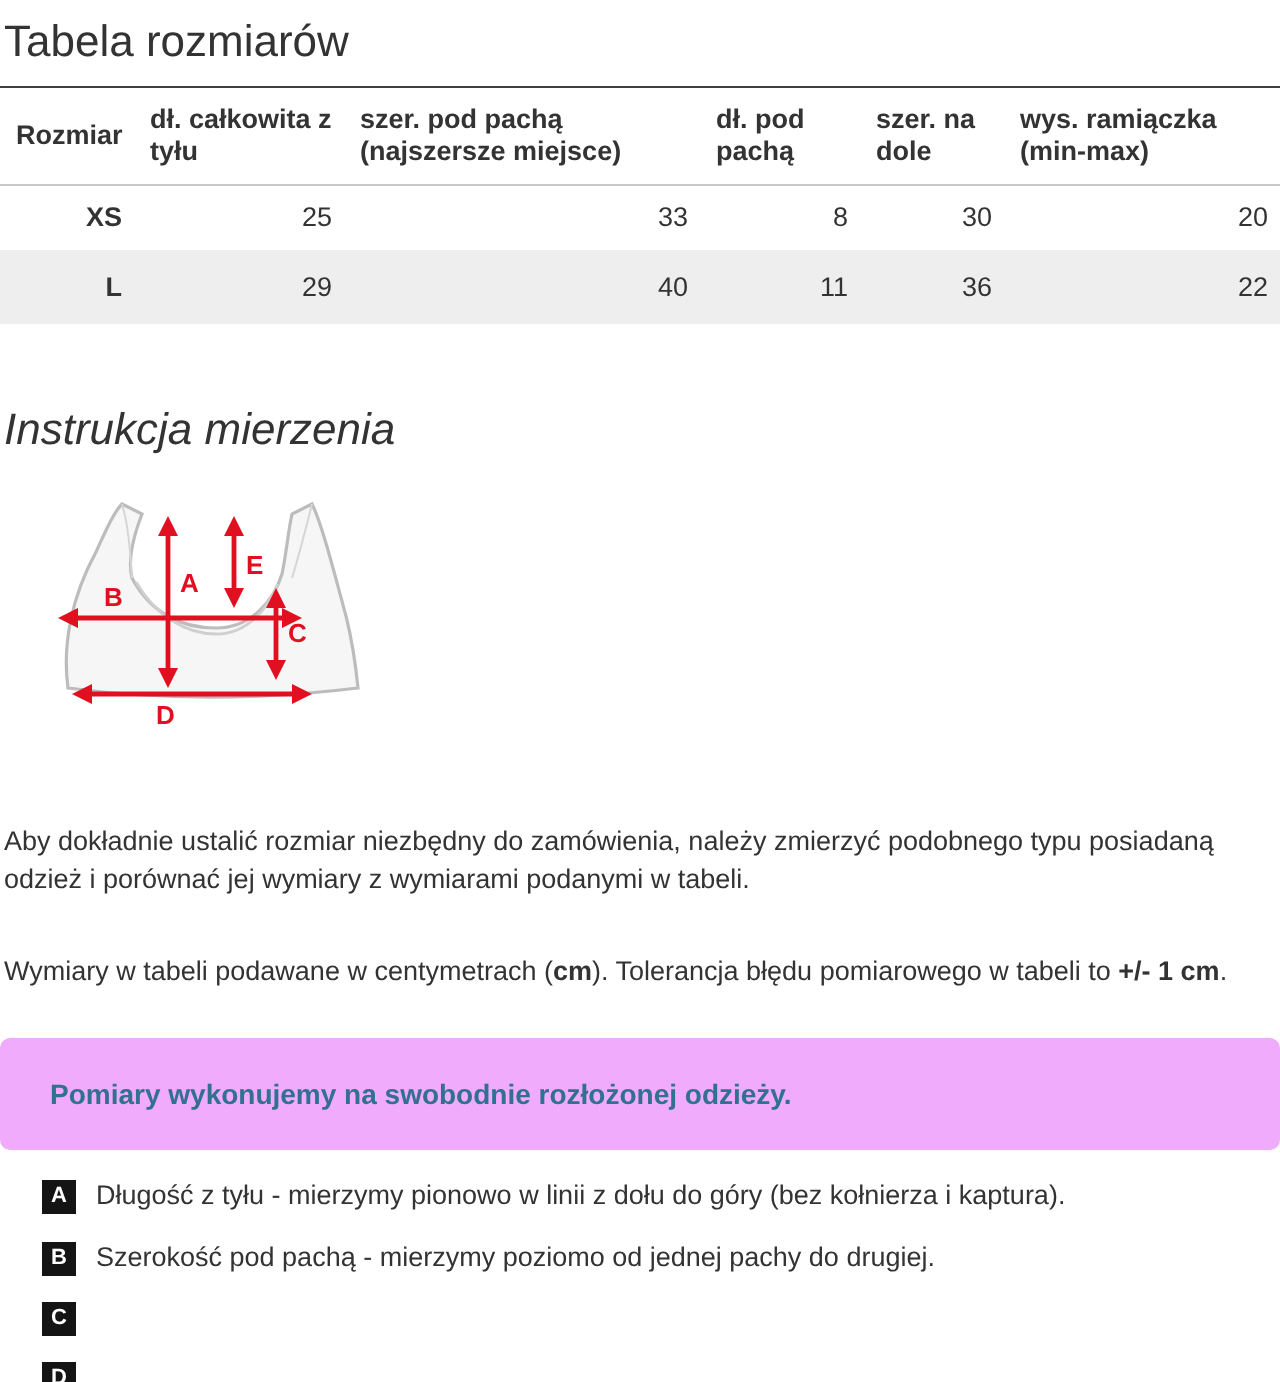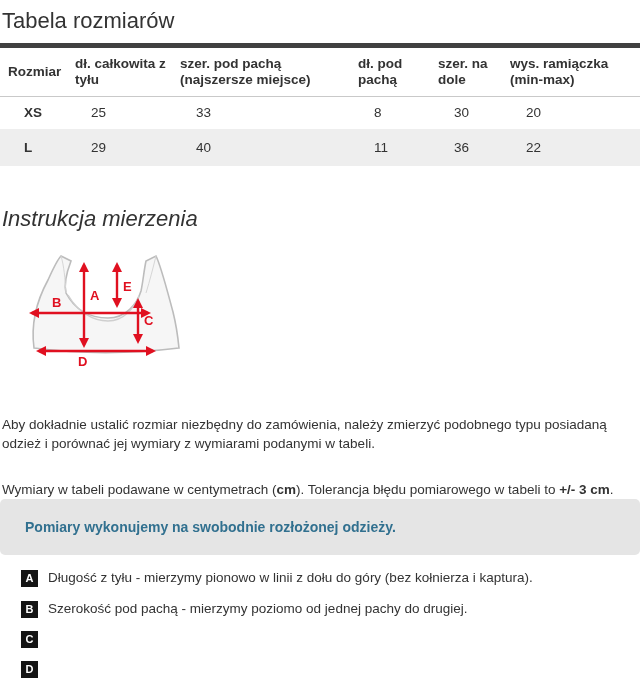--- a/index.html
+++ b/index.html
@@ -10,40 +10,40 @@
     color:#333; font-size:13.5px;
   }
   .section-title {
     font-size:22px; font-weight:400; color:#333;
     margin:0; padding:8px 16px 0 2px; line-height:26px;
   }
   .section-title.second { margin-top:32px;font-style:italic; }
 
   table.size-table {
     width:100%; border-collapse:collapse; table-layout:fixed;
-    margin-top:9px; border-top:5px solid #404040;
+    margin-top:9px; border-top:1px solid #404040;
   }
   table.size-table th {
     text-align:left; font-weight:bold; font-size:13.5px;
     padding:8px 6px 8px 8px; line-height:16px;
     border-bottom:1px solid #c9c9c9; vertical-align:middle; color:#333;
   }
   table.size-table td {
-    text-align:left; font-size:13.5px; padding:8px 6px 8px 24px; line-height:16px;
+    text-align:right; font-size:13.5px; padding:8px 6px 8px 24px; line-height:16px;
   }
   table.size-table td.size-col { font-weight:bold; }
   tr.alt-row td { background:#eeeeee; padding-top:11px; padding-bottom:10px; }
 
   .diagram { margin:18px 0 0 20px; display:block; }
 
   p.body-text { margin:40px 0 0 2px; line-height:19px; }
   p.body-text.second { margin-top:27px; }
 
   .note-box {
-    background:#e5e5e5; border-radius:5px;
+    margin-top:24px; background:#f0abfc; border-radius:5px;
     padding:20px 25px; color:#31708f; font-weight:bold; font-size:14px;
     line-height:16px;
   }
 
   .measure-list { margin:14px 0 0 0; padding:0 0 0 21px; list-style:none; }
   .measure-item { display:flex; align-items:center; margin-bottom:13px; }
   .badge {
     width:17px; height:17px; background:#141414; color:#fff;
     font-weight:bold; font-size:11px; line-height:17px;
     text-align:center; flex:none;
@@ -135,21 +135,21 @@
   </g>
   <text class="arrow-label" x="70" y="50">A</text>
   <text class="arrow-label" x="32" y="57">B</text>
   <text class="arrow-label" x="124" y="75">C</text>
   <text class="arrow-label" x="58" y="116">D</text>
   <text class="arrow-label" x="103" y="41">E</text>
 </svg>
 
 <p class="body-text">Aby dokładnie ustalić rozmiar niezbędny do zamówienia, należy zmierzyć podobnego typu posiadaną odzież i porównać jej wymiary z wymiarami podanymi w tabeli.</p>
 
-<p class="body-text second"><span>Wymiary w tabeli podawane w centymetrach (</span><b>cm</b><span>). Tolerancja błędu pomiarowego w tabeli to </span><b>+/- 3 cm</b><span>.</span></p>
+<p class="body-text second"><span>Wymiary w tabeli podawane w centymetrach (</span><b>cm</b><span>). Tolerancja błędu pomiarowego w tabeli to </span><b>+/- 1 cm</b><span>.</span></p>
 
 <div class="note-box">
   <span>Pomiary wykonujemy na swobodnie rozłożonej odzieży.</span>
 </div>
 
 <ul class="measure-list">
   <li class="measure-item">
     <span class="badge">A</span>
     <span class="measure-text">Długość z tyłu - mierzymy pionowo w linii z dołu do góry (bez kołnierza i kaptura).</span>
   </li>

